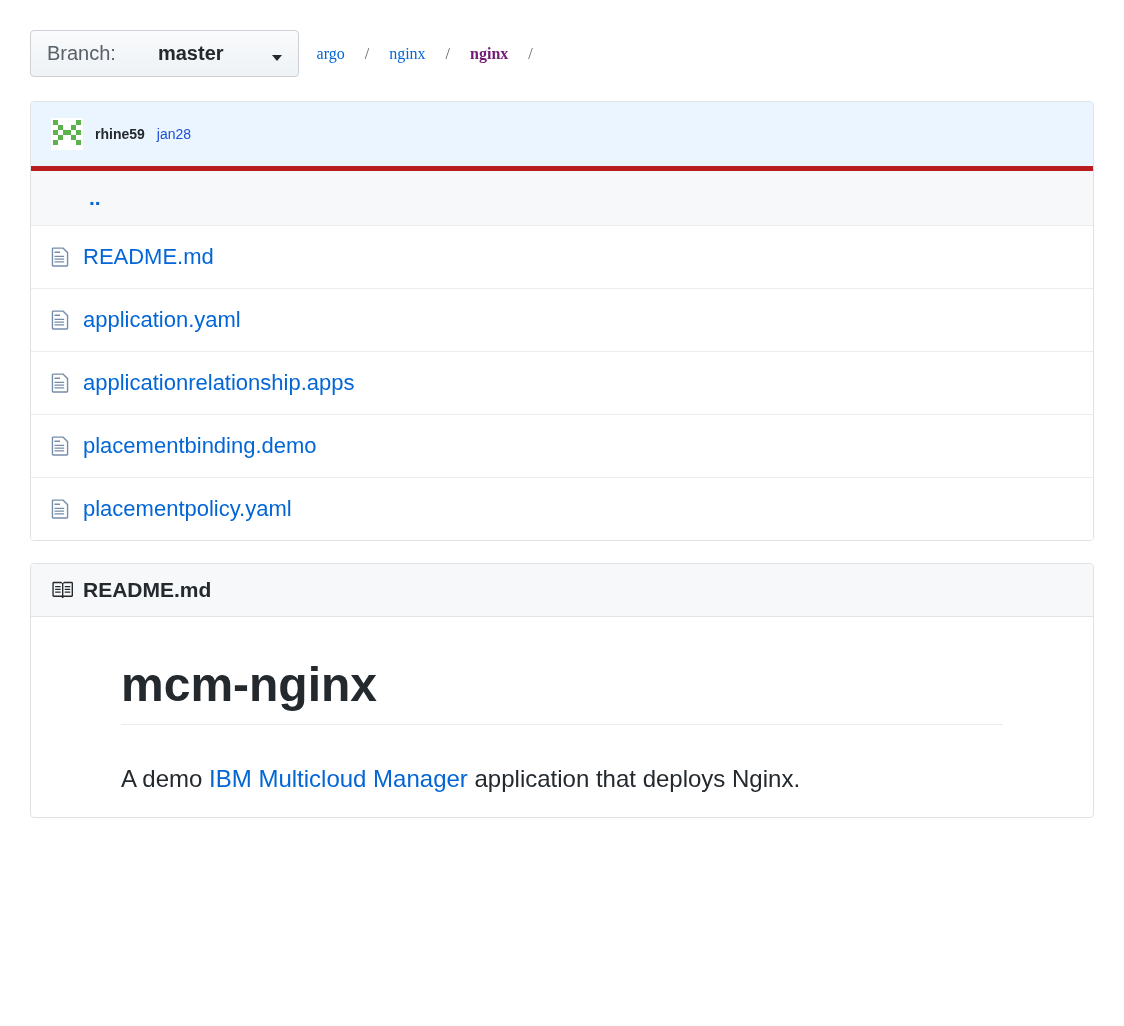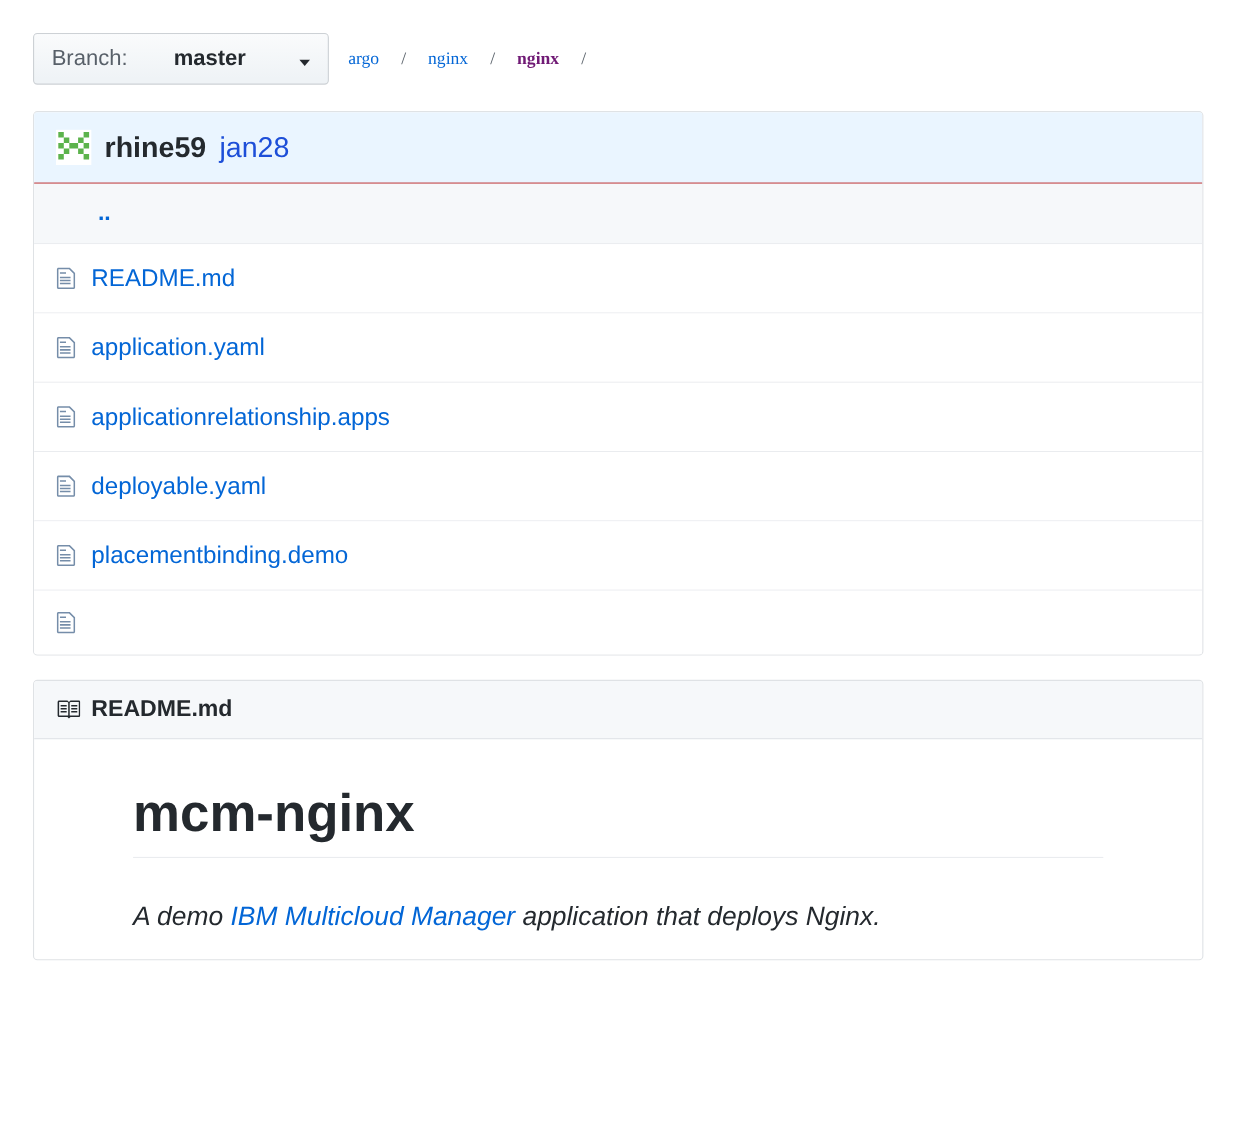--- a/index.html
+++ b/index.html
@@ -65,26 +65,26 @@
       font-weight: 600;
       color: #701a75;
     }
     .file-listing {
       border: 1px solid #dfe2e5;
       border-radius: 4px;
       overflow: hidden;
     }
     .commit-header {
       background: #eaf5ff;
-      border-bottom: 1px solid #b91c1c;
+      border-bottom: 5px solid #b91c1c;
       padding: 16px 20px;
       display: flex;
       align-items: center;
       gap: 12px;
-      font-size: 26px;
+      font-size: 14px;
     }
     .avatar {
       width: 32px;
       height: 32px;
       background: #fff;
       position: relative;
       flex-shrink: 0;
     }
     .avatar svg {
       width: 100%;
@@ -160,21 +160,20 @@
       font-size: 48px;
       font-weight: 600;
       border-bottom: 1px solid #eaecef;
       padding-bottom: 12px;
       margin-bottom: 36px;
     }
     .readme-body p {
       font-size: 24px;
       color: #24292e;
       line-height: 1.5;
-      font-style: italic;
     }
     .readme-body p a {
       color: #0366d6;
       text-decoration: none;
       cursor: pointer;
     }
   </style>
 </head>
 <body>
 
@@ -247,36 +246,29 @@
         </svg>
     </span>
     <a class="file-link">applicationrelationship.apps</a>
   </div>
   <div class="file-row">
     <span class="file-icon">
       <svg width="18" height="22" viewBox="0 0 12 16">
           <path fill="currentColor" d="M6 5H2V4h4v1zM2 8h7V7H2v1zm0 2h7V9H2v1zm0 2h7v-1H2v1zm10-7.5V14c0 .55-.45 1-1 1H1c-.55 0-1-.45-1-1V2c0-.55.45-1 1-1h7.5L12 4.5zM11 5L8 2H1v12h10V5z"></path>
         </svg>
     </span>
-    <a class="file-link">deployable.yaml</a>
-  </div>
-  <div class="file-row">
-    <span class="file-icon">
-      <svg width="18" height="22" viewBox="0 0 12 16">
-          <path fill="currentColor" d="M6 5H2V4h4v1zM2 8h7V7H2v1zm0 2h7V9H2v1zm0 2h7v-1H2v1zm10-7.5V14c0 .55-.45 1-1 1H1c-.55 0-1-.45-1-1V2c0-.55.45-1 1-1h7.5L12 4.5zM11 5L8 2H1v12h10V5z"></path>
-        </svg>
-    </span>
     <a class="file-link">placementbinding.demo</a>
   </div>
   <div class="file-row">
     <span class="file-icon">
       <svg width="18" height="22" viewBox="0 0 12 16">
           <path fill="currentColor" d="M6 5H2V4h4v1zM2 8h7V7H2v1zm0 2h7V9H2v1zm0 2h7v-1H2v1zm10-7.5V14c0 .55-.45 1-1 1H1c-.55 0-1-.45-1-1V2c0-.55.45-1 1-1h7.5L12 4.5zM11 5L8 2H1v12h10V5z"></path>
         </svg>
     </span>
+    <a class="file-link">placementpolicy.yaml</a>
   </div>
 </div>
 
 <div class="readme-panel">
   <div class="readme-header">
     <span class="book-icon">
       <svg width="22" height="22" viewBox="0 0 16 16">
           <path fill="currentColor" d="M3 5h4v1H3V5zm0 3h4V7H3v1zm0 2h4V9H3v1zm11-5h-4v1h4V5zm0 2h-4v1h4V7zm0 2h-4v1h4V9zm2-6v9c0 .55-.45 1-1 1H9.5l-1 1-1-1H2c-.55 0-1-.45-1-1V3c0-.55.45-1 1-1h5.5l1 1 1-1H15c.55 0 1 .45 1 1zm-8 .5L7.5 3H2v9h6V3.5zm7-.5H9.5l-.5.5V12h6V3z"></path>
         </svg>
     </span>

